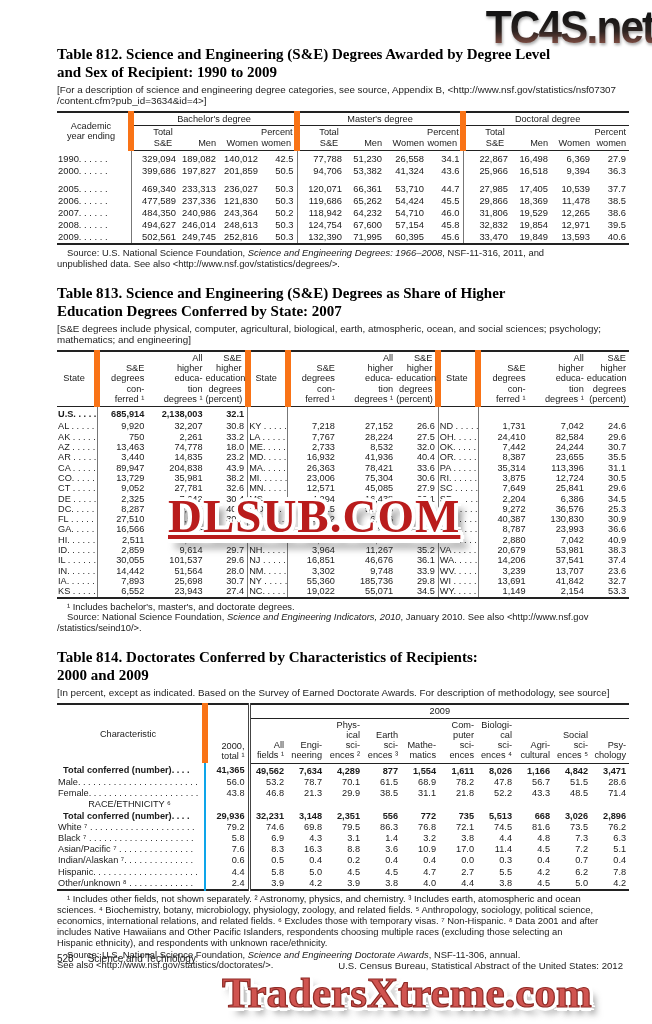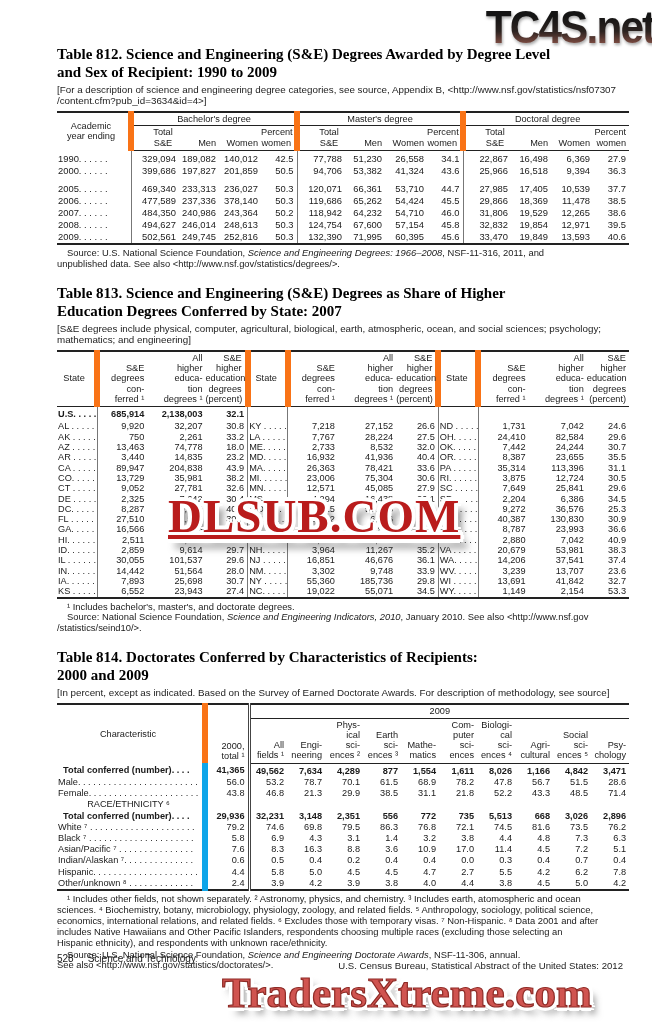--- a/index.html
+++ b/index.html
@@ -35,21 +35,21 @@
   #t812 tbody td{line-height:12px;font-size:9.4px;}
   #t812 tbody td:nth-child(2),#t812 tbody td:nth-child(6),#t812 tbody td:nth-child(10){border-left:1px solid #777;}
   #t812 tbody tr:first-child td{padding-top:2px;}
 
   #t813 tbody td{line-height:10.3px;font-size:9.2px;}
   #t813 tbody td:nth-child(2),#t813 tbody td:nth-child(5),#t813 tbody td:nth-child(6),
   #t813 tbody td:nth-child(9),#t813 tbody td:nth-child(10){border-left:1px solid #777;}
   #t813 tbody tr:first-child td{padding-top:2px;padding-bottom:2px;}
 
   #t814 tbody td{line-height:11.2px;font-size:9.2px;}
-  #t814 tbody td:nth-child(2){border-left:6px solid #0ea5e9;}
+  #t814 tbody td:nth-child(2){border-left:2px solid #0ea5e9;}
   #t814 tbody td:nth-child(3){border-left:3px double #444;}
   #t814 tbody tr:first-child td{padding-top:2px;}
 
   .fnote{font-size:9.4px;line-height:10.9px;white-space:pre-wrap;margin:3px 0 0 0;
          text-indent:10px;color:#1a1a1a;}
   .fnote i{}
 
   
   .footer{position:absolute;left:57px;top:953px;font-size:10px;z-index:2;}
   .footer .pgnum{margin-right:14px;}
@@ -192,21 +192,21 @@
               <td class="rgt">44.7</td>
               <td class="rgt">27,985</td>
               <td class="rgt">17,405</td>
               <td class="rgt">10,539</td>
               <td class="rgt">37.7</td>
             </tr>
             <tr>
               <td class="lft">2006. . . . . .</td>
               <td class="rgt">477,589</td>
               <td class="rgt">237,336</td>
-              <td class="rgt">378,140</td>
+              <td class="rgt">121,830</td>
               <td class="rgt">50.3</td>
               <td class="rgt">119,686</td>
               <td class="rgt">65,262</td>
               <td class="rgt">54,424</td>
               <td class="rgt">45.5</td>
               <td class="rgt">29,866</td>
               <td class="rgt">18,369</td>
               <td class="rgt">11,478</td>
               <td class="rgt">38.5</td>
             </tr>

